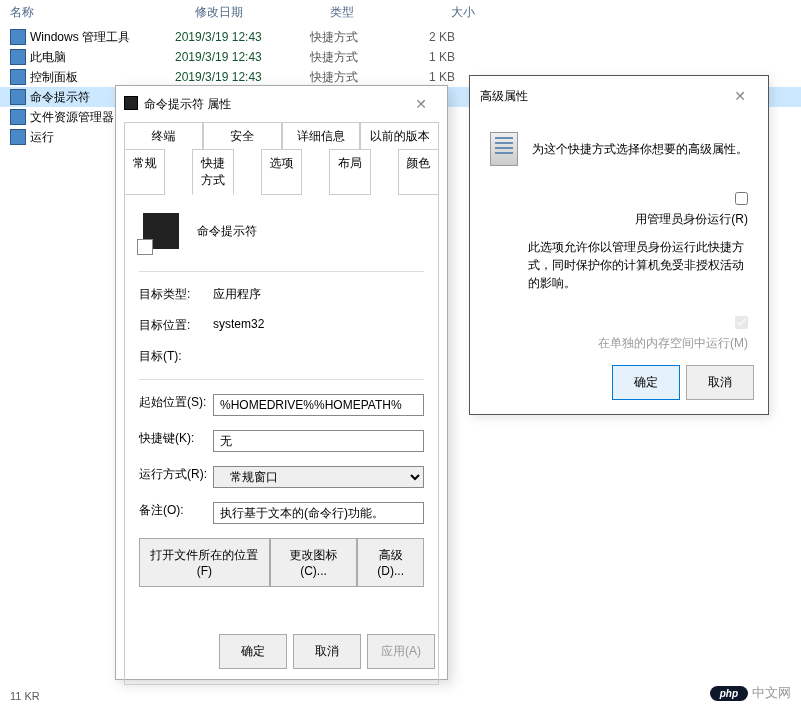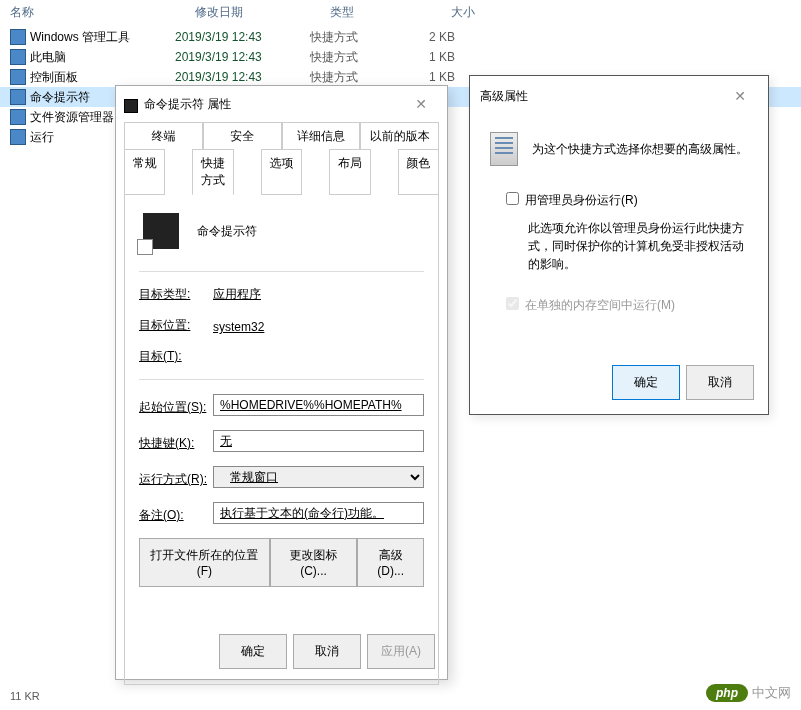--- a/index.html
+++ b/index.html
@@ -17,68 +17,68 @@
     .bg-row.selected { background: #cce8ff; }
     .bg-row .col-name { width: 165px; display: flex; align-items: center; }
     .bg-row .col-date { width: 135px; color: #14532d; }
     .bg-row .col-type { width: 85px; color: #5a5a5a; }
     .bg-row .col-size { width: 60px; text-align: right; color: #5a5a5a; }
     .bg-footer { position: absolute; bottom: 8px; left: 10px; color: #5a5a5a; font-size: 11px; }
 
     
     .props { position: absolute; left: 115px; top: 85px; width: 333px; height: 595px; background: #fff; border: 1px solid #aaa; box-shadow: 4px 4px 12px rgba(0,0,0,0.15); }
     .titlebar { display: flex; align-items: center; justify-content: space-between; padding: 6px 8px; }
-    .titlebar-left { display: flex; align-items: flex-end; gap: 6px; }
+    .titlebar-left { display: flex; align-items: flex-start; gap: 6px; }
     .titlebar-icon { width: 14px; height: 14px; background: #222; border: 1px solid #000; }
     .close-btn { width: 36px; height: 24px; display: flex; align-items: center; justify-content: center; color: #888; font-size: 14px; cursor: pointer; }
 
     .tabs-container { padding: 0 8px; }
     .tab-row { display: flex; }
     .tab { flex: 1; text-align: center; padding: 5px 4px; border: 1px solid #ccc; background: #fff; cursor: pointer; font-size: 12px; }
     .tab.row1 { border-bottom: none; }
     .tab.active { background: #fff; border-bottom: 1px solid #fff; position: relative; z-index: 2; }
     .tab-body { border: 1px solid #ccc; border-top: none; padding: 18px 14px 12px 14px; height: 490px; }
     .tab-row.r2 { margin-top: -1px; gap: 27px; }
     .tab-row.r2 .tab { border-top: 1px solid #ccc; }
     .tab-row.r2 .tab:not(.active) { background: #fff; }
 
     .app-row { display: flex; align-items: center; gap: 18px; padding: 0 4px 18px 4px; }
     .app-icon { width: 36px; height: 36px; background: #222; position: relative; }
     .app-icon::after { content: ""; position: absolute; left: -6px; bottom: -6px; width: 14px; height: 14px; background: #fff; border: 1px solid #888; }
     .sep { height: 1px; background: #ddd; margin: 4px 0 14px 0; }
-    .form-row { display: flex; align-items: flex-end; margin-bottom: 14px; text-decoration: underline; }
+    .form-row { display: flex; align-items: flex-start; margin-bottom: 14px; }
     .form-label { width: 74px; }
     .form-value { flex: 1; }
     .form-input { flex: 1; height: 22px; padding: 2px 6px; border: 1px solid #888; font-size: 12px; font-family: inherit; }
     .form-select { flex: 1; height: 22px; padding: 2px 12px; border: 1px solid #888; background: #efefef; font-size: 12px; }
     .btn-row { display: flex; gap: 0; margin-top: 10px; }
     .btn { padding: 8px 10px; border: 1px solid #aaa; background: #efefef; cursor: pointer; font-size: 12px; }
 
     .bottom-bar { position: absolute; bottom: 10px; right: 12px; display: flex; gap: 6px; }
     .bottom-bar .btn { min-width: 68px; text-align: center; }
     .btn.disabled { color: #999; }
 
     
     .adv { position: absolute; left: 453px; top: 75px; width: 300px; height: 340px; background: #fff; border: 1px solid #555; box-shadow: 3px 3px 10px rgba(0,0,0,0.1); margin-left: 16px; }
     .adv-title { padding: 8px 10px; display: flex; justify-content: space-between; align-items: center; }
     .adv-body { padding: 16px 20px; }
     .adv-head { display: flex; align-items: center; gap: 14px; margin-bottom: 26px; }
     .adv-head-icon { width: 28px; height: 34px; border: 1px solid #999; background: linear-gradient(#eee,#ccc); display: flex; flex-direction: column; gap: 3px; padding: 4px; }
     .adv-head-icon div { height: 2px; background: #6a8db3; }
-    .cb-row { display: flex; align-items: flex-start; gap: 6px; margin-bottom: 10px; margin-left: 16px; }
+    .cb-row { display: flex; align-items: flex-end; gap: 6px; margin-bottom: 10px; margin-left: 16px; flex-direction: column; }
     .cb { width: 13px; height: 13px; }
     .cb.dis { opacity: 0.5; }
     .desc { margin-left: 38px; color: #000; line-height: 1.5; margin-bottom: 24px; font-size: 12px; }
     .adv-bottom { position: absolute; bottom: 14px; right: 14px; display: flex; gap: 6px; }
     .adv-bottom .btn { min-width: 68px; text-align: center; }
     .btn.primary { border: 1px solid #0078d7; background: #e5f1fb; }
 
     
     .watermark { position: absolute; right: 10px; bottom: 8px; display: flex; align-items: center; gap: 4px; }
-    .wm-badge { background: #4d7c0f; color: #fff; font-size: 12px; font-style: italic; font-weight: bold; padding: 2px 10px; border-radius: 10px; }
+    .wm-badge { background: #0f172a; color: #fff; font-size: 10px; font-style: italic; font-weight: bold; padding: 2px 10px; border-radius: 10px; }
     .wm-text { color: #999; font-size: 13px; }
   </style>
 </head>
 <body>
 
 <div class="bg">
   <div class="bg-header">
     <div class="col-name">名称</div>
     <div class="col-date">修改日期</div>
     <div class="col-type">类型</div>

